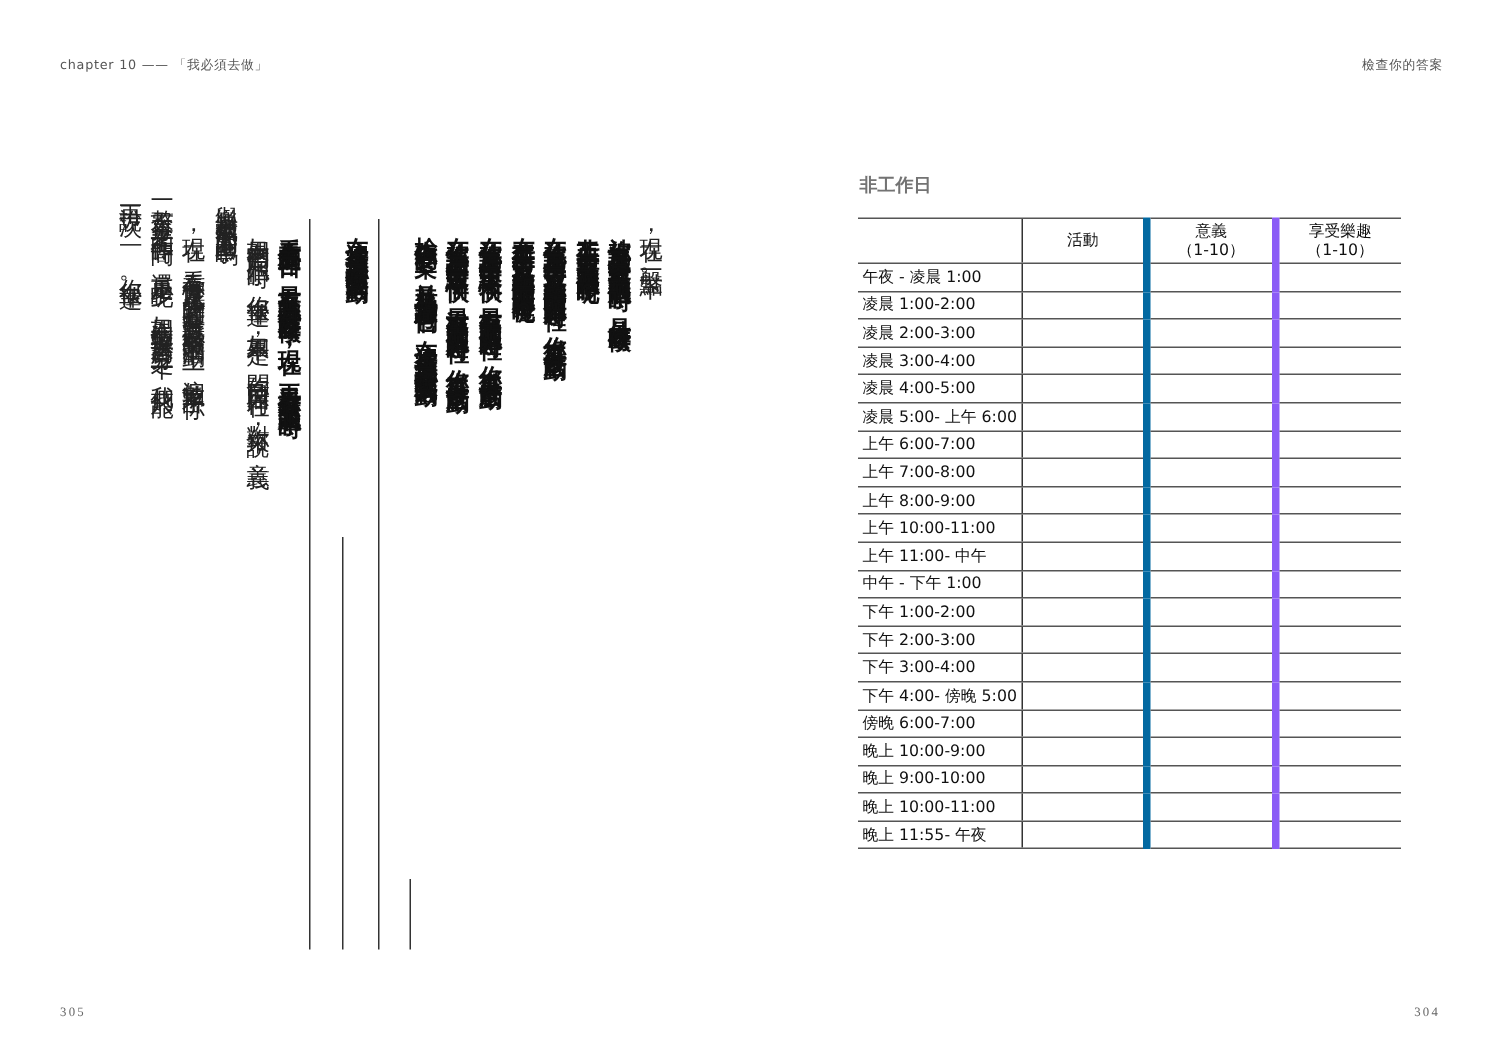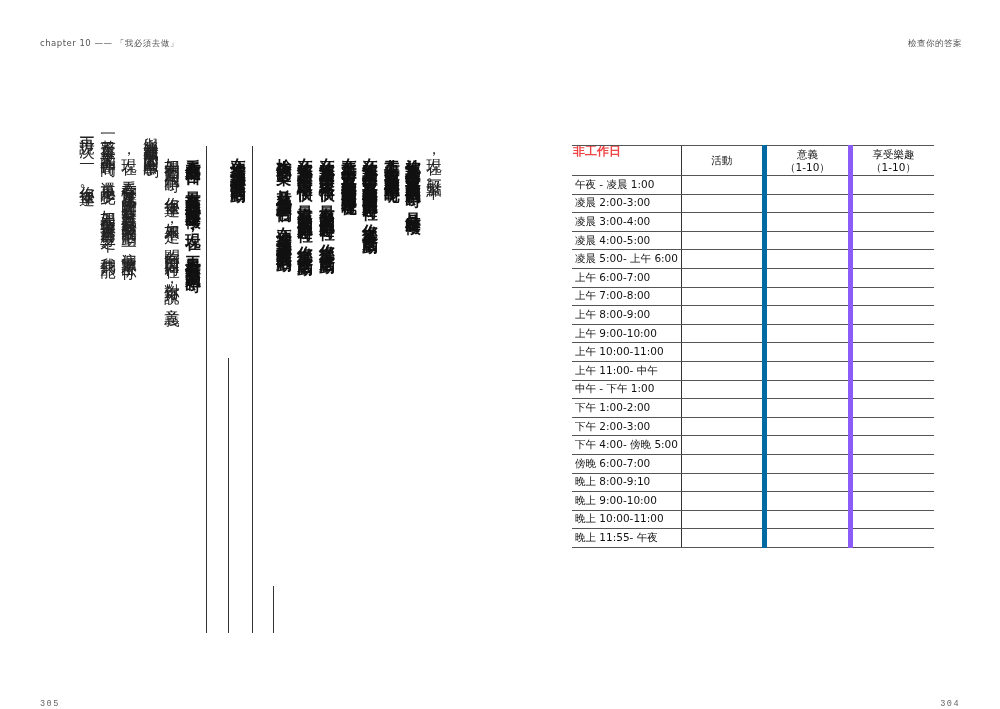--- a/index.html
+++ b/index.html
@@ -11,41 +11,41 @@
     .page-left { left: 0; }
     .page-right { left: 500px; }
 
     .running-header {
       position: absolute; top: 38px; font-family: "DejaVu Sans", sans-serif;
       font-size: 8.5px; color: #555; letter-spacing: 0.5px; white-space: nowrap;
     }
     .page-left .running-header { left: 40px; }
     .page-right .running-header { right: 38px; }
     .page-number {
-      position: absolute; top: 699px; font-family: Liberation Mono, monospace;
+      position: absolute; top: 669px; font-family: Liberation Serif, serif;
       font-size: 8.5px; color: #666; letter-spacing: 1.5px;
     }
     .page-left .page-number { left: 40px; }
     .page-right .page-number { right: 40px; margin-left: 31px; }
 
     
     .vcol {
       position: absolute; writing-mode: vertical-rl; text-orientation: upright;
       font-size: 15.5px; line-height: 20px; letter-spacing: 2.1px; white-space: nowrap;
     }
     .vcol.bold { font-weight: bold; color: #111; }
     .vcol.regular { font-weight: normal; color: #222; }
     .answer-line {
       position: absolute; width: 1px; background: #333;
     }
 
     
     .table-title {
-      position: absolute; left: 573px; top: 143px; font-family: "DejaVu Sans", sans-serif;
-      font-weight: bold; font-size: 12px; color: #ef4444;
+      position: absolute; left: 573px; top: 115px; font-family: "DejaVu Sans", sans-serif;
+      font-weight: bold; font-size: 12px; color: #737373;
     }
     table.schedule {
       position: absolute; left: 572px; top: 145px; width: 362px; border-collapse: collapse;
       font-family: "DejaVu Sans", sans-serif; font-size: 10.5px; color: #111;
     }
     table.schedule th, table.schedule td {
       border-bottom: 1px solid #555; padding: 0; height: 17.6px;
     }
     table.schedule thead th {
       border-top: 1.5px solid #555; border-bottom: 1.5px solid #555; height: 29px;
@@ -113,20 +113,26 @@
     </tr>
   </thead>
   <tbody id="schedule-body">
       <tr>
         <td class="col-time">午夜 - 凌晨 1:00</td>
         <td class="col-act"></td>
         <td class="col-mean"></td>
         <td class="col-enjoy"></td>
       </tr>
       <tr>
+        <td class="col-time">凌晨 1:00-2:00</td>
+        <td class="col-act"></td>
+        <td class="col-mean"></td>
+        <td class="col-enjoy"></td>
+      </tr>
+      <tr>
         <td class="col-time">凌晨 2:00-3:00</td>
         <td class="col-act"></td>
         <td class="col-mean"></td>
         <td class="col-enjoy"></td>
       </tr>
       <tr>
         <td class="col-time">凌晨 3:00-4:00</td>
         <td class="col-act"></td>
         <td class="col-mean"></td>
         <td class="col-enjoy"></td>
@@ -155,26 +161,20 @@
         <td class="col-mean"></td>
         <td class="col-enjoy"></td>
       </tr>
       <tr>
         <td class="col-time">上午 8:00-9:00</td>
         <td class="col-act"></td>
         <td class="col-mean"></td>
         <td class="col-enjoy"></td>
       </tr>
       <tr>
-        <td class="col-time">上午 9:00-10:00</td>
-        <td class="col-act"></td>
-        <td class="col-mean"></td>
-        <td class="col-enjoy"></td>
-      </tr>
-      <tr>
         <td class="col-time">上午 10:00-11:00</td>
         <td class="col-act"></td>
         <td class="col-mean"></td>
         <td class="col-enjoy"></td>
       </tr>
       <tr>
         <td class="col-time">上午 11:00- 中午</td>
         <td class="col-act"></td>
         <td class="col-mean"></td>
         <td class="col-enjoy"></td>
@@ -191,33 +191,39 @@
         <td class="col-mean"></td>
         <td class="col-enjoy"></td>
       </tr>
       <tr>
         <td class="col-time">下午 2:00-3:00</td>
         <td class="col-act"></td>
         <td class="col-mean"></td>
         <td class="col-enjoy"></td>
       </tr>
       <tr>
+        <td class="col-time">下午 3:00-4:00</td>
+        <td class="col-act"></td>
+        <td class="col-mean"></td>
+        <td class="col-enjoy"></td>
+      </tr>
+      <tr>
         <td class="col-time">下午 4:00- 傍晚 5:00</td>
         <td class="col-act"></td>
         <td class="col-mean"></td>
         <td class="col-enjoy"></td>
       </tr>
       <tr>
         <td class="col-time">傍晚 6:00-7:00</td>
         <td class="col-act"></td>
         <td class="col-mean"></td>
         <td class="col-enjoy"></td>
       </tr>
       <tr>
-        <td class="col-time">晚上 8:00-9:10</td>
+        <td class="col-time">晚上 10:00-9:00</td>
         <td class="col-act"></td>
         <td class="col-mean"></td>
         <td class="col-enjoy"></td>
       </tr>
       <tr>
         <td class="col-time">晚上 9:00-10:00</td>
         <td class="col-act"></td>
         <td class="col-mean"></td>
         <td class="col-enjoy"></td>
       </tr>

